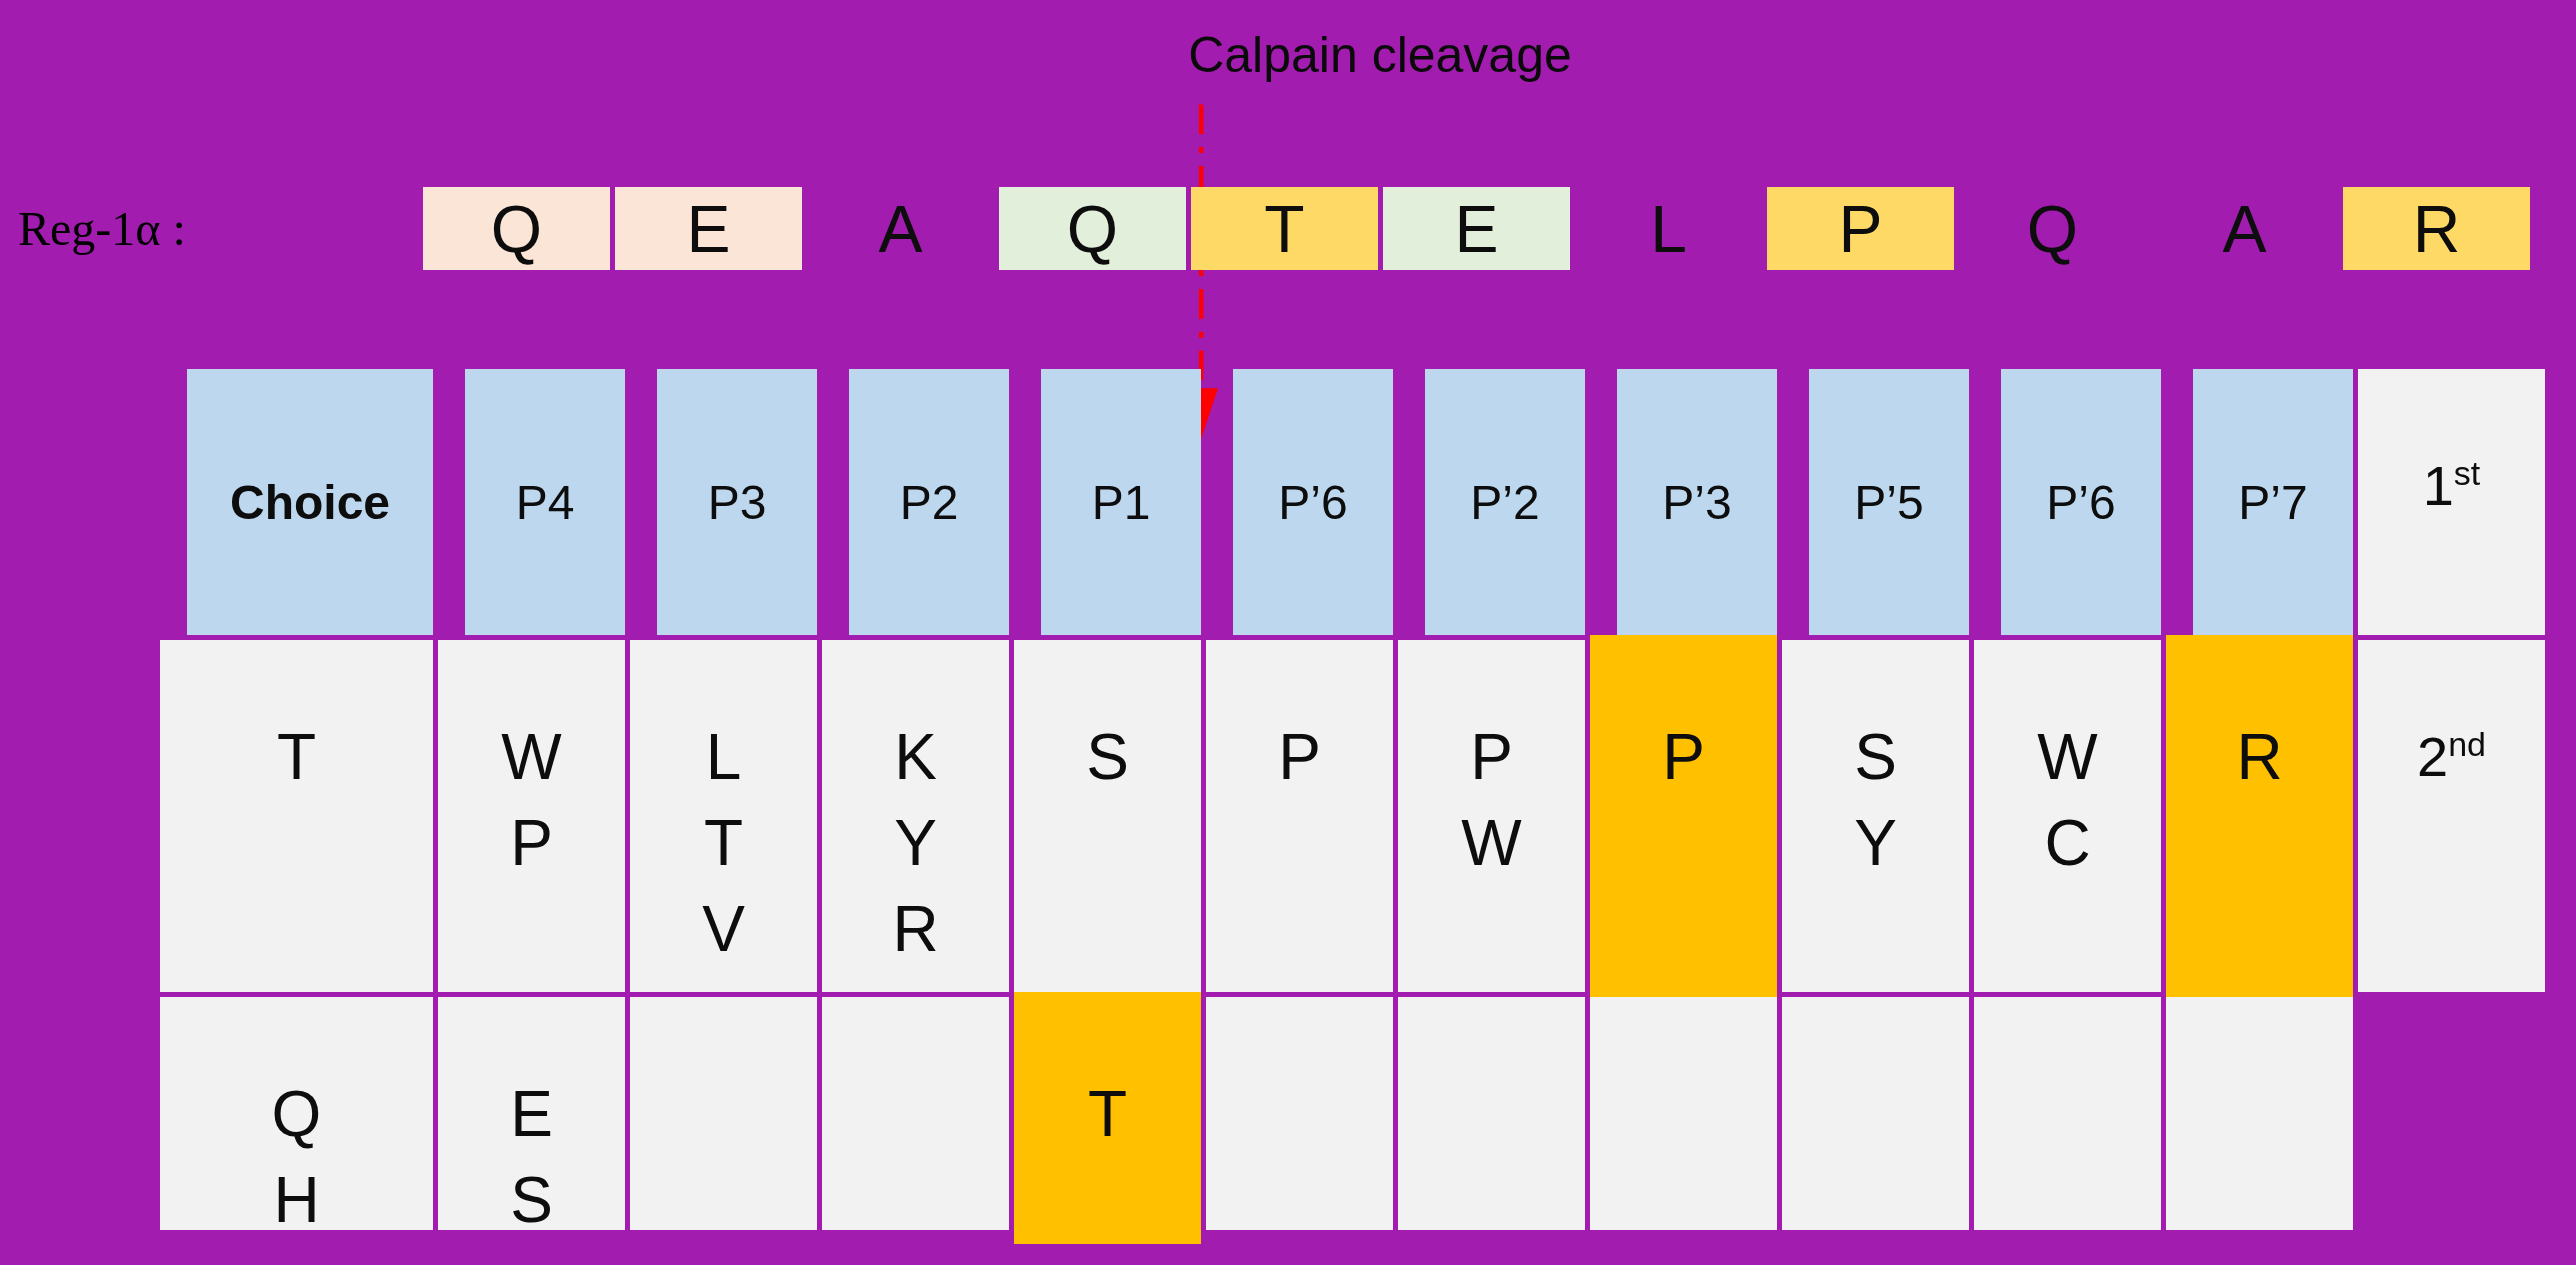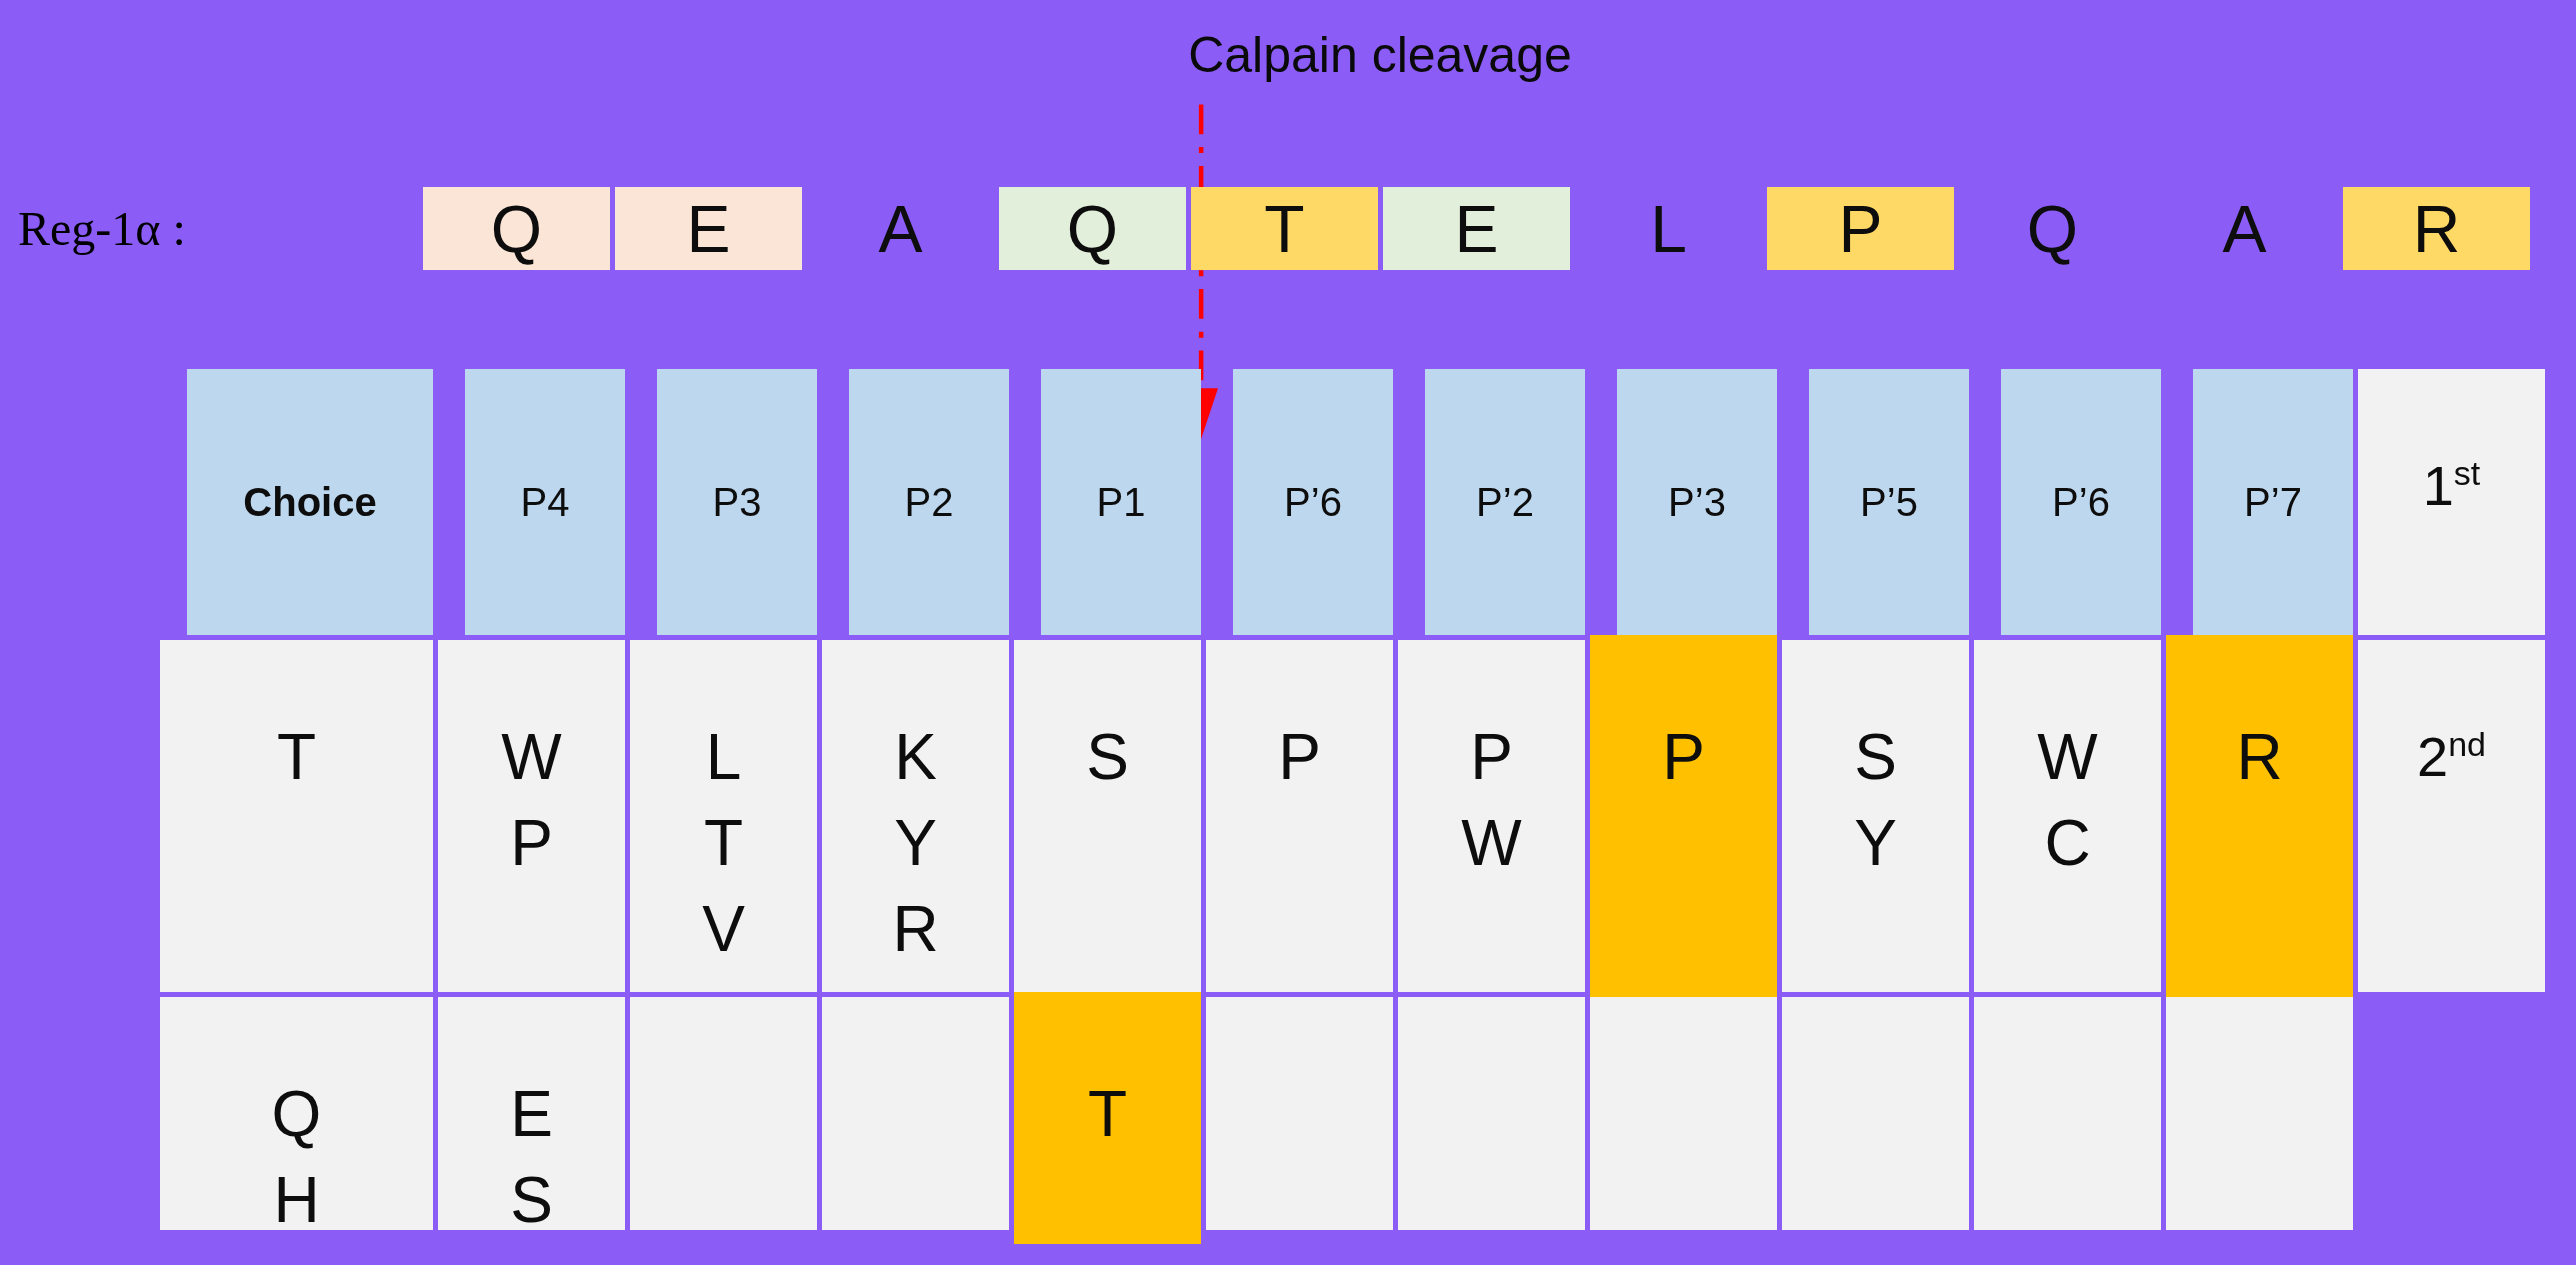--- a/index.html
+++ b/index.html
@@ -1,17 +1,17 @@
 <!DOCTYPE html>
 <html><head>
 <meta charset="utf-8">
 <style>
   html,body { margin:0; padding:0; background:#ffffff; }
   .canvas {
-    position:relative; width:2576px; height:1266px; background:#8b5cf6;
+    position:relative; width:2576px; height:1266px; background:#a21caf;
     font-family:"Liberation Sans", sans-serif; color:#000; overflow:hidden;
   }
   .title {
     position:absolute; top:26px; left:1380px; transform:translateX(-50%);
     font-size:50px; color:#0a0a0a; white-space:nowrap;
   }
   .arrow-svg { position:absolute; left:0; top:0; width:2576px; height:1266px; pointer-events:none; }
   .seq-label {
     position:absolute; left:18px; top:187px; height:83px;
     display:flex; align-items:center; font-size:48px; white-space:nowrap;font-family:Liberation Serif, serif;
@@ -28,21 +28,21 @@
   .hl-peach { background:#FBE5D6; }
   .hl-green { background:#E2EFDA; }
   .hl-amber { background:#FFD966; }
   .table {
     position:absolute; left:160px; top:369px;
     display:grid; grid-template-columns:273px repeat(11, 187px);
     grid-template-rows:266px 352px 233px; gap:5px;
   }
   .th {
     background:#BDD7EE; display:flex; align-items:center; justify-content:center;
-    font-size:40px; color:#0d0d0d;margin-left:27px;
+    font-size:48px; color:#0d0d0d;margin-left:27px;
   }
   .th.choice { font-weight:bold; }
   .td {
     background:#F2F2F2; text-align:center; padding-top:74px;
     font-size:64px; line-height:86px; box-sizing:border-box; color:#0d0d0d;
   }
   .td .ln { display:block; }
   .rl { font-weight:normal; font-size:56px; }
   .rl sup { font-size:34px; line-height:0; }
   .cell-orange { background:#FFC000; margin-top:-5px; margin-bottom:-5px; padding-top:79px; }

